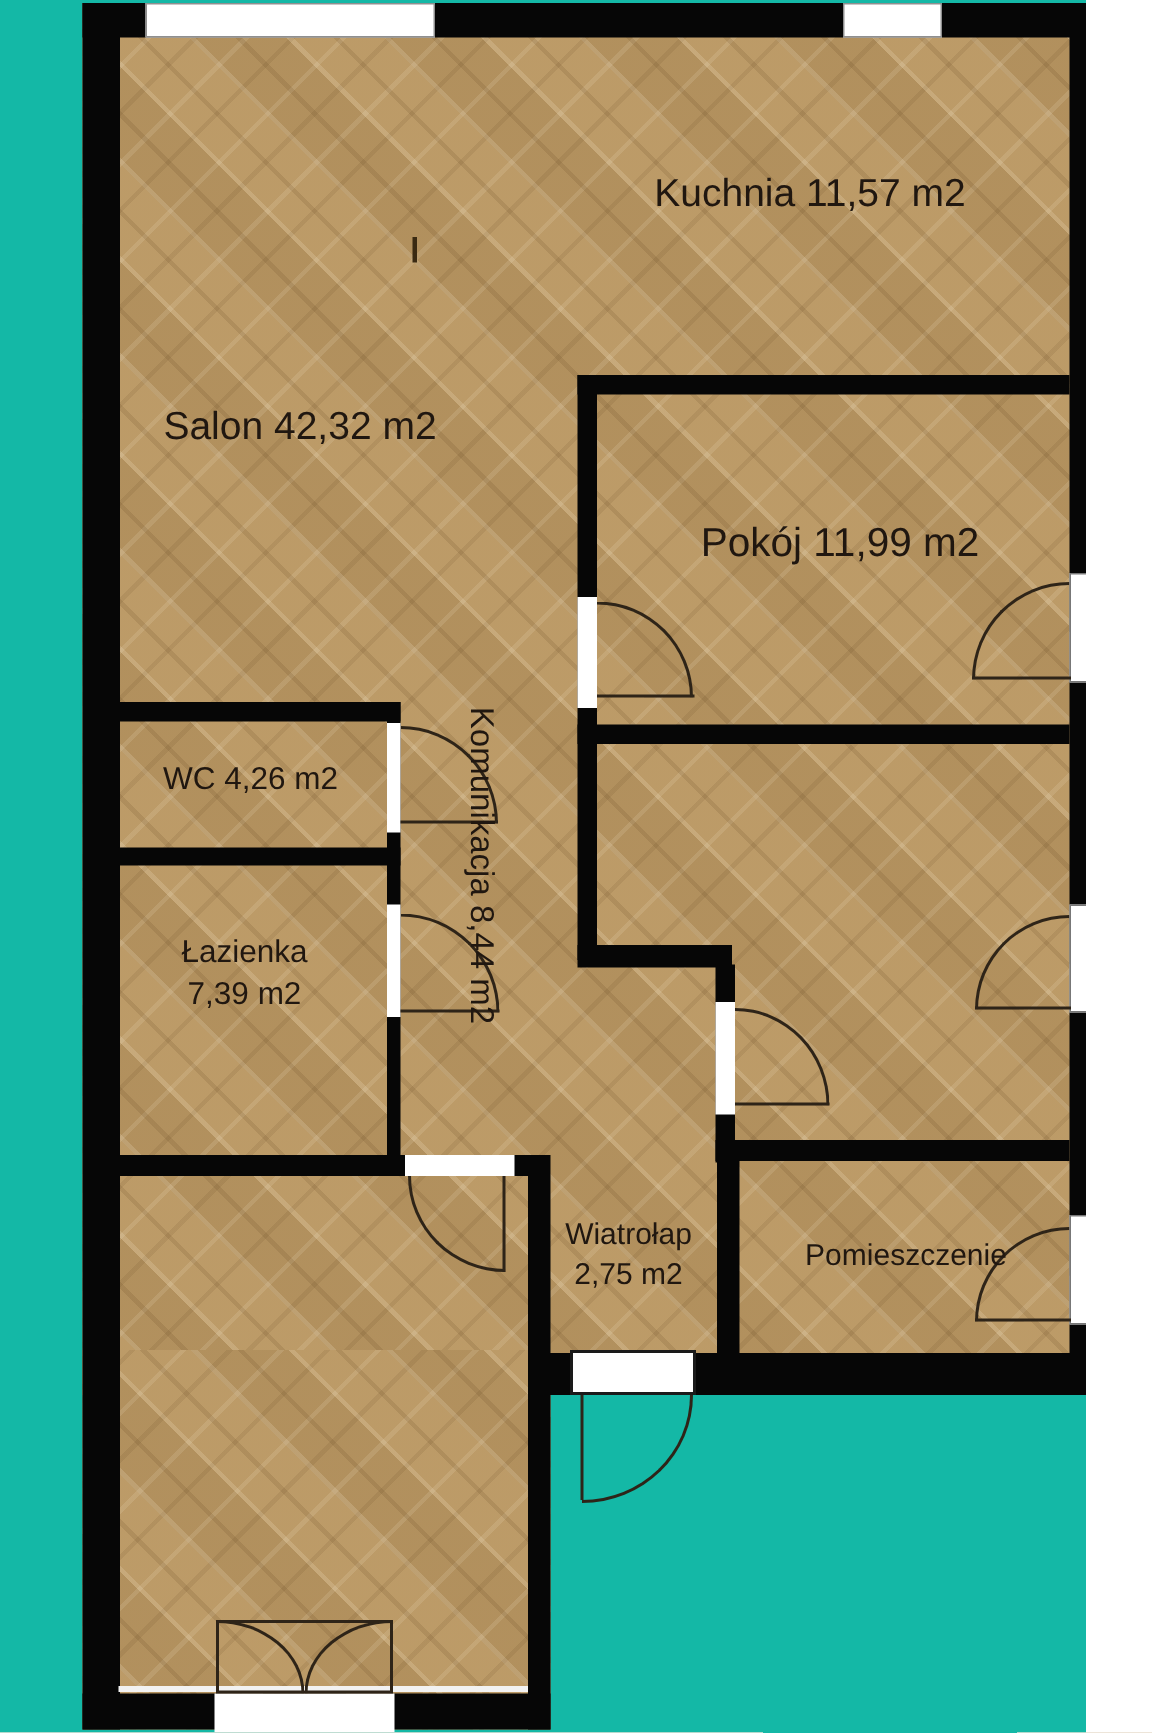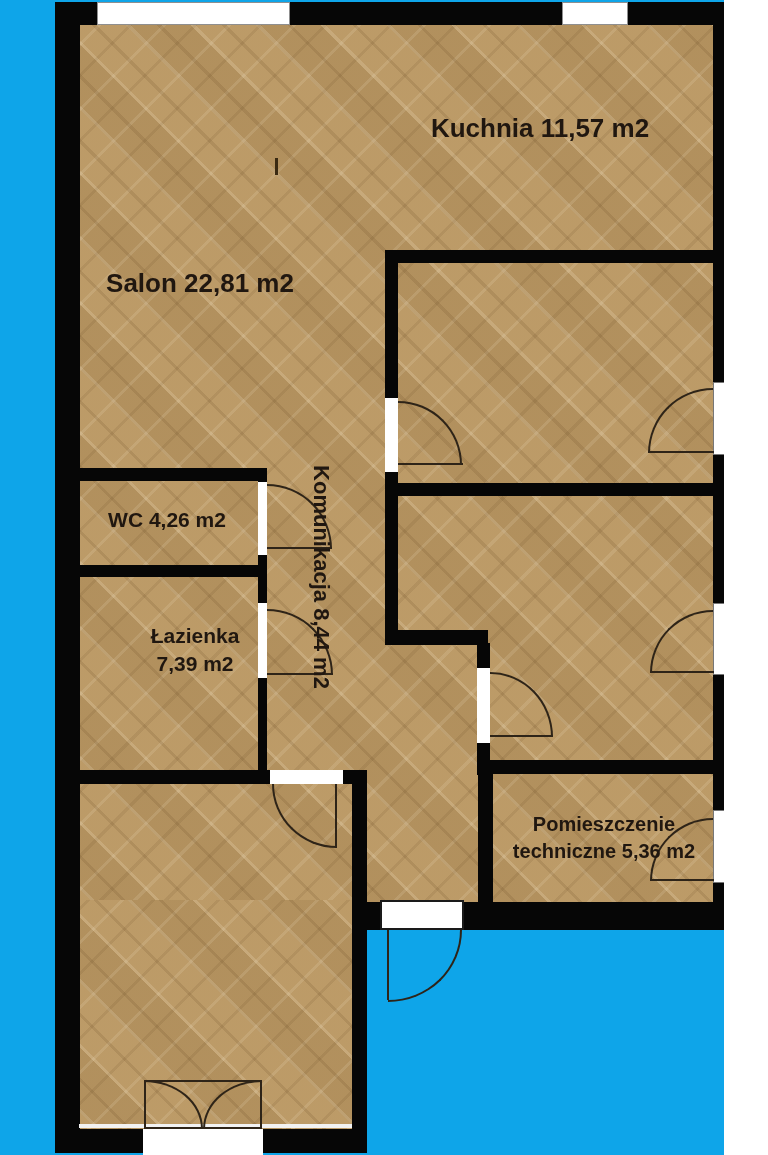--- a/index.html
+++ b/index.html
@@ -1,22 +1,21 @@
 <!DOCTYPE html>
 <html><head>
 <meta charset="utf-8">
 <style>
   html,body{margin:0;padding:0;background:#ffffff;}
   #plan{
     position:relative;
     width:724px;height:1155px;
-    background:#0ea5e9;
+    background:#14b8a6;
     overflow:hidden;
     font-family:"Liberation Sans", sans-serif;
-    font-weight:bold;
   }
   .floor{
     position:absolute;
     background-color:#b79765;
     background-image:
       repeating-linear-gradient(45deg, rgba(255,244,222,0.16) 0 3px, rgba(0,0,0,0) 3px 22px, rgba(92,62,26,0.14) 22px 25px, rgba(0,0,0,0) 25px 46px),
       repeating-linear-gradient(135deg, rgba(255,244,222,0.12) 0 3px, rgba(0,0,0,0) 3px 22px, rgba(92,62,26,0.11) 22px 25px, rgba(0,0,0,0) 25px 46px),
       repeating-linear-gradient(45deg, rgba(198,162,108,0.35) 0 46px, rgba(168,132,80,0.35) 46px 92px);
   }
   .wall{position:absolute;background:#060606;}
@@ -113,33 +112,37 @@
   <div class="leaf" style="left:650px;top:879px;width:64px;height:2px;"></div>
 
   <div class="frame" style="left:144px;top:1080px;width:118px;height:49px;"></div>
   <div class="arc arc-tr" style="left:144px;top:1080px;width:59px;height:49px;"></div>
   <div class="arc arc-tl" style="left:203px;top:1080px;width:59px;height:49px;"></div>
 
   <div class="mark" style="left:275px;top:158px;width:3px;height:17px;"></div>
 
   <div class="room-label" style="left:540px;top:129px;font-size:26px;">Kuchnia 11,57 m2</div>
 
-  <div class="room-label" style="left:200px;top:284px;font-size:26px;">Salon 22,81 m2</div>
+  <div class="room-label" style="left:200px;top:284px;font-size:26px;">Salon 42,32 m2</div>
 
+  <div class="room-label" style="left:560px;top:362px;font-size:27px;">Pokój 11,99 m2</div>
 
   <div class="room-label" style="left:167px;top:520px;font-size:21px;">WC 4,26 m2</div>
 
   <div class="room-label rot" style="left:321px;top:577px;font-size:22px;">Komunikacja 8,44 m2</div>
 
-  <div class="room-label" style="left:163px;top:650px;font-size:21px;margin-left:32px;">
+  <div class="room-label" style="left:163px;top:650px;font-size:21px;">
     <span>Łazienka</span><br>
     <span>7,39 m2</span>
   </div>
 
 
+  <div class="room-label" style="left:419px;top:837px;font-size:20px;">
+    <span>Wiatrołap</span><br>
+    <span>2,75 m2</span>
+  </div>
 
   <div class="room-label" style="left:604px;top:838px;font-size:20px;">
     <span>Pomieszczenie</span><br>
-    <span>techniczne 5,36 m2</span>
   </div>
 
 
 </div>
 
 </body></html>

